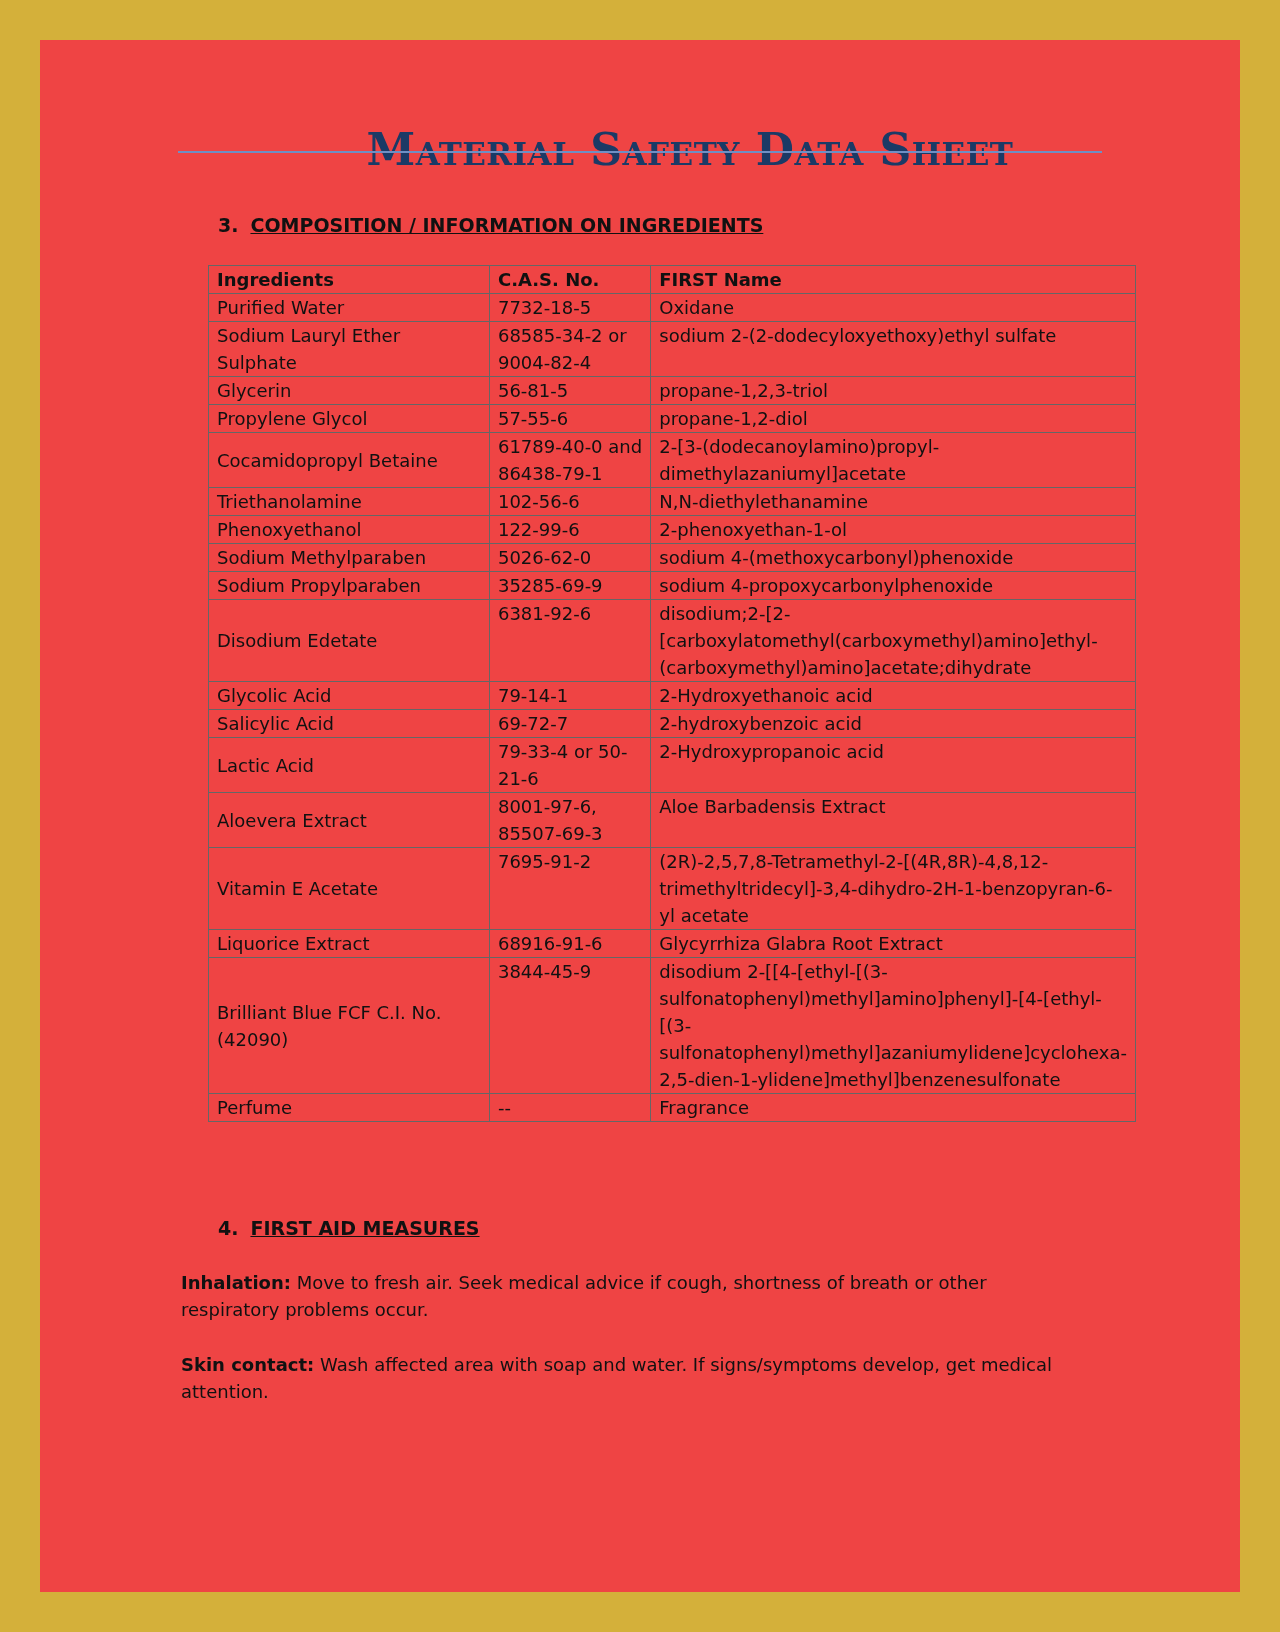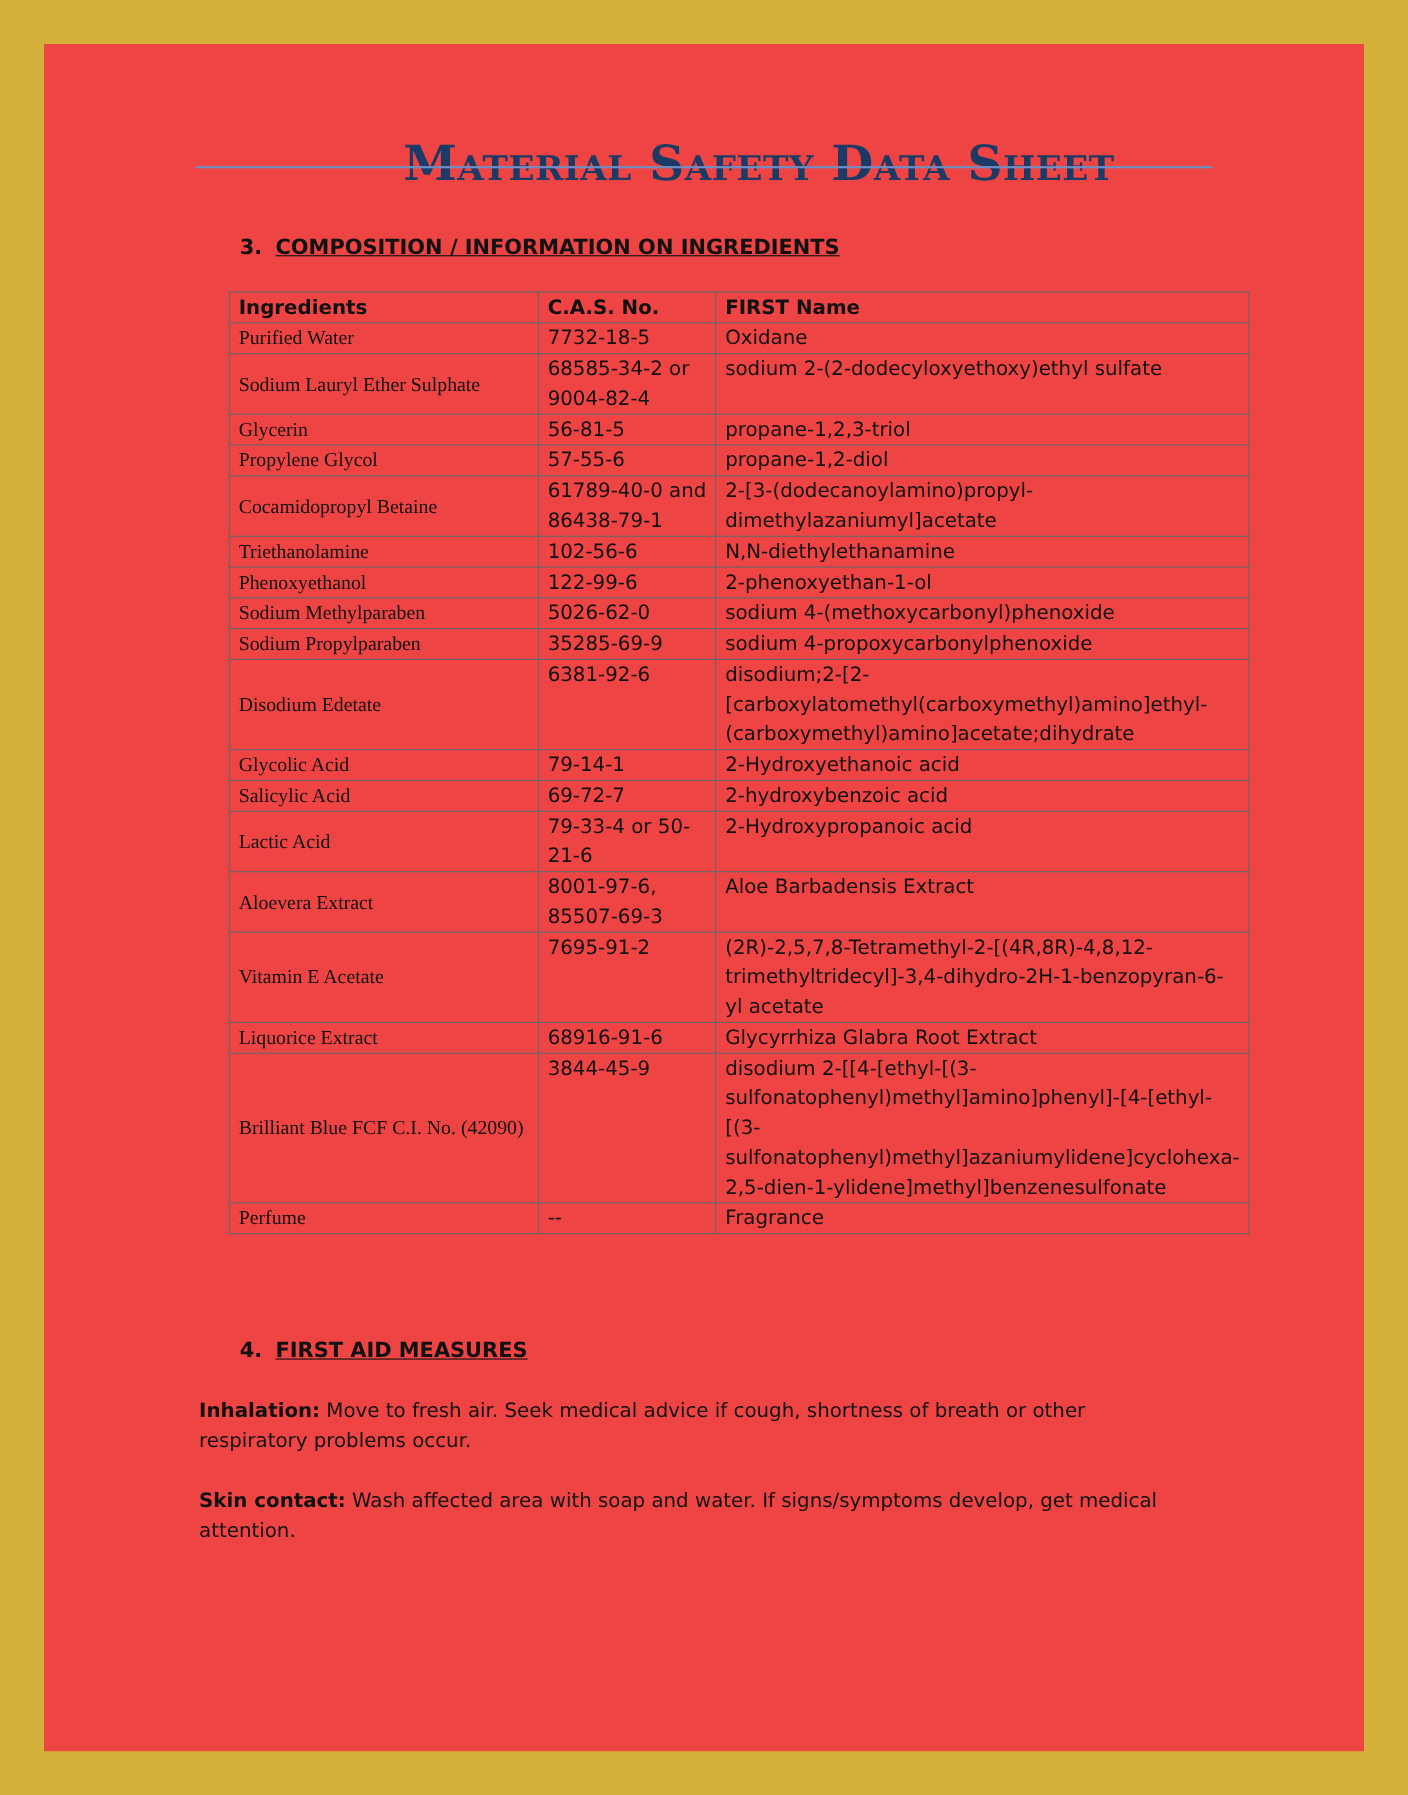--- a/index.html
+++ b/index.html
@@ -38,21 +38,21 @@
     position: absolute; left: 168px; top: 225px;
     width: 928px; border-collapse: collapse;
     font-size: 18px; line-height: 27px;
   }
   table.ing td, table.ing th {
     border: 1.5px solid #666;
     text-align: left; vertical-align: top;
     padding: 0 8px;
   }
   table.ing th { font-weight: bold; }
-  table.ing td.ing-name { vertical-align: middle; font-family: Liberation Serif, serif; }
+  table.ing td.ing-name { vertical-align: middle; }
   col.c1 { width: 282px; } col.c2 { width: 162px; } col.c3 { width: 484px; }
   .para {
     position: absolute; left: 141px; width: 900px;
     font-size: 18px; line-height: 27px;
   }
   .para b { font-weight: bold; }
   #p-inh { top: 1229px; }
   #p-skin { top: 1311px; }
 </style>
 </head>

